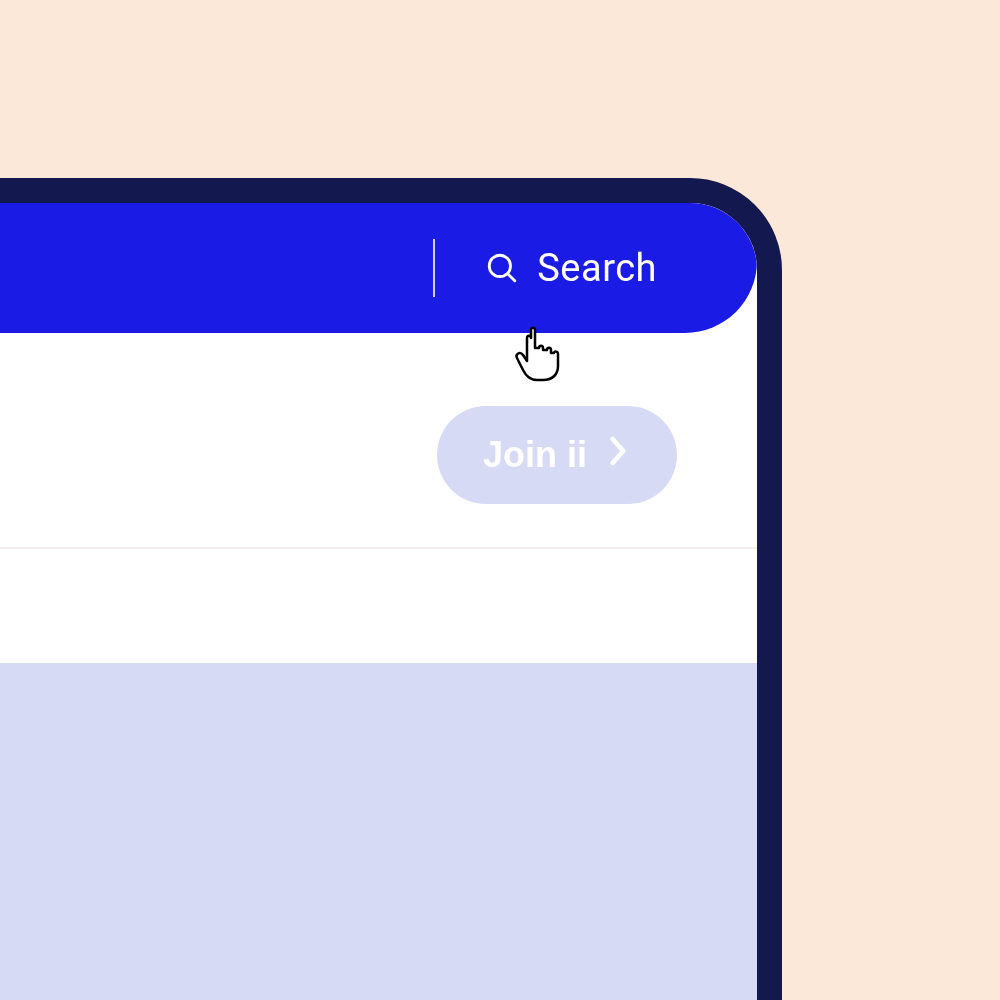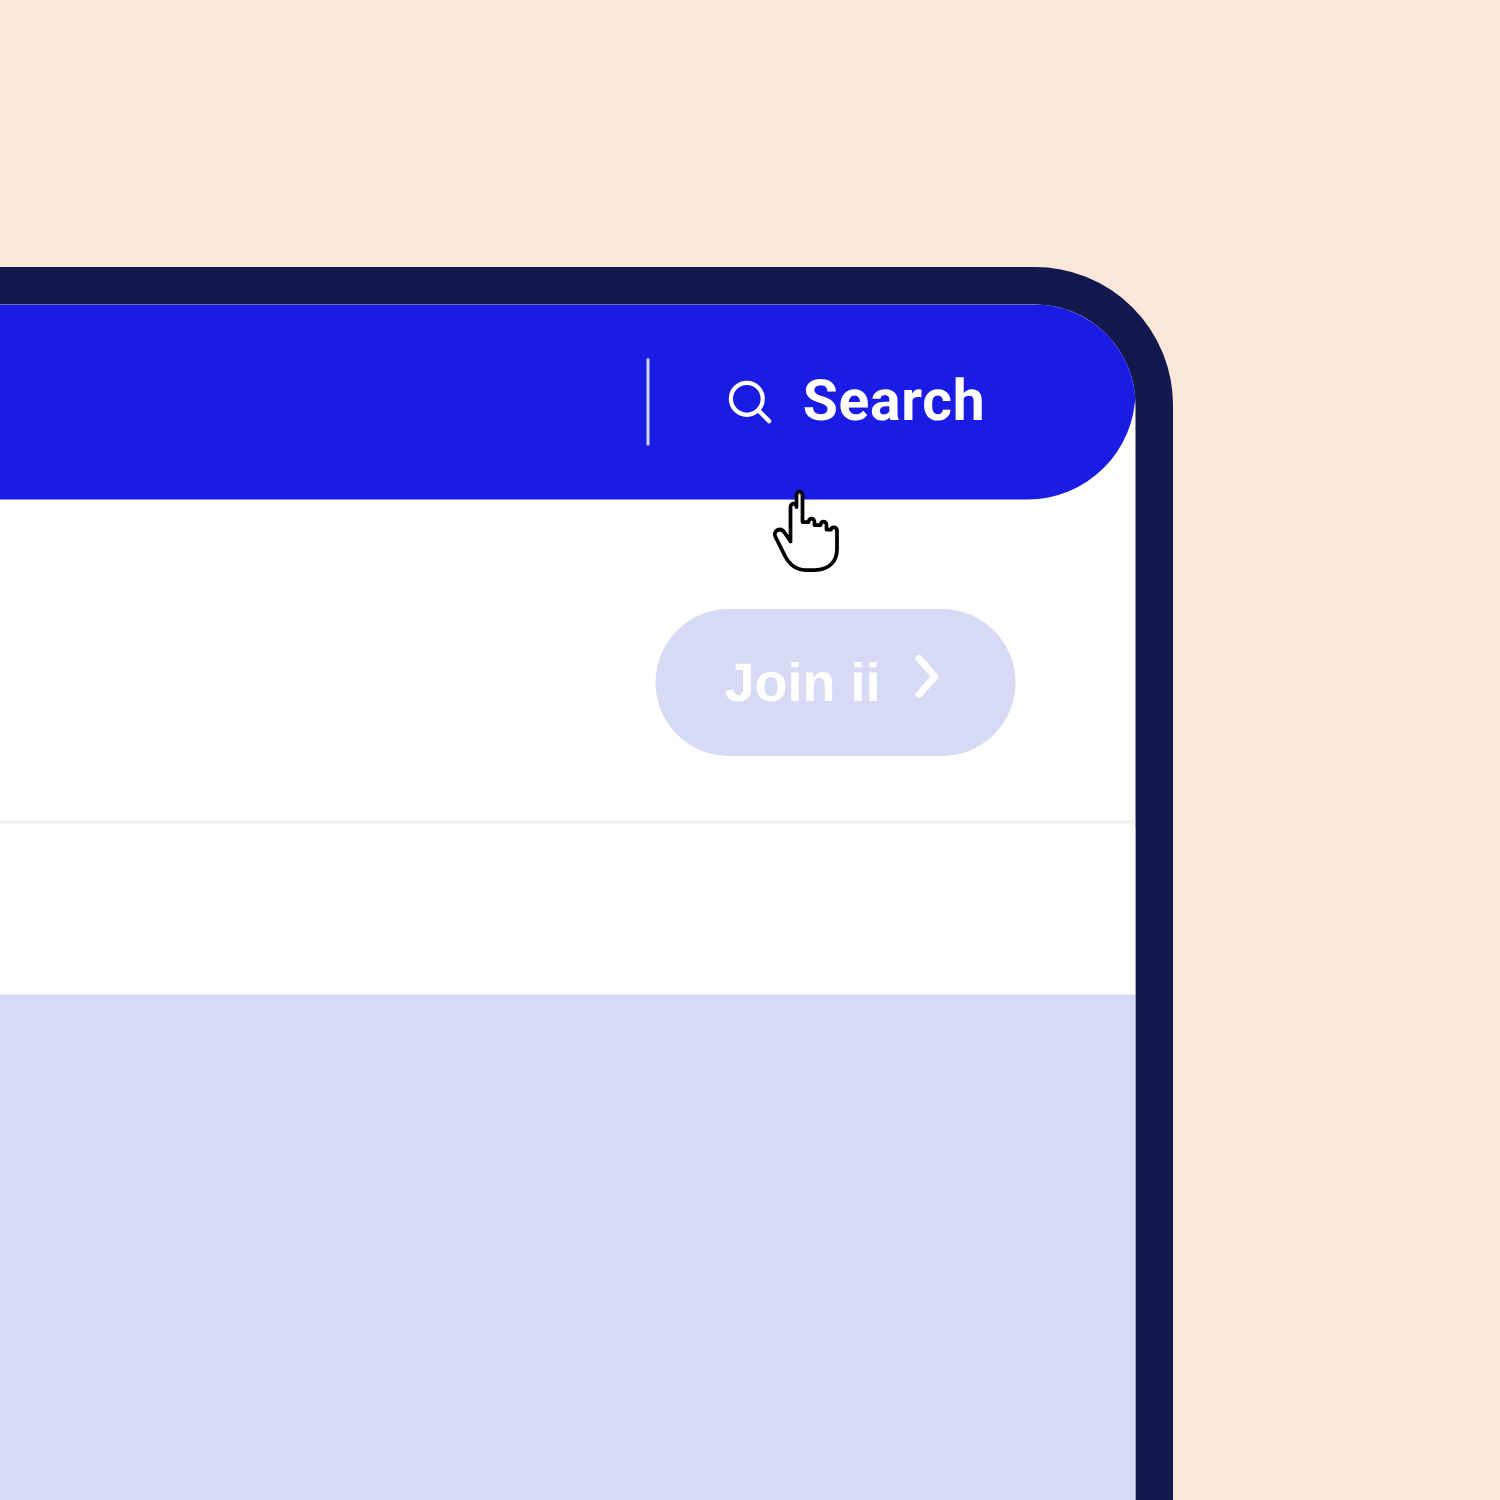--- a/index.html
+++ b/index.html
@@ -56,21 +56,21 @@
   }
 
   .topbar-item {
     display: flex;
     align-items: center;
     gap: 18px;
     cursor: pointer;
   }
   .topbar-item .label {
     font-size: 38px;
-    font-weight: 700;
+    font-weight: 400;
     letter-spacing: 0.5px;
   }
   .icon-slot svg { display: block; }
 
   
   .sub-row {
     position: absolute;
     top: 160px;
     left: 0;
     right: 0;

